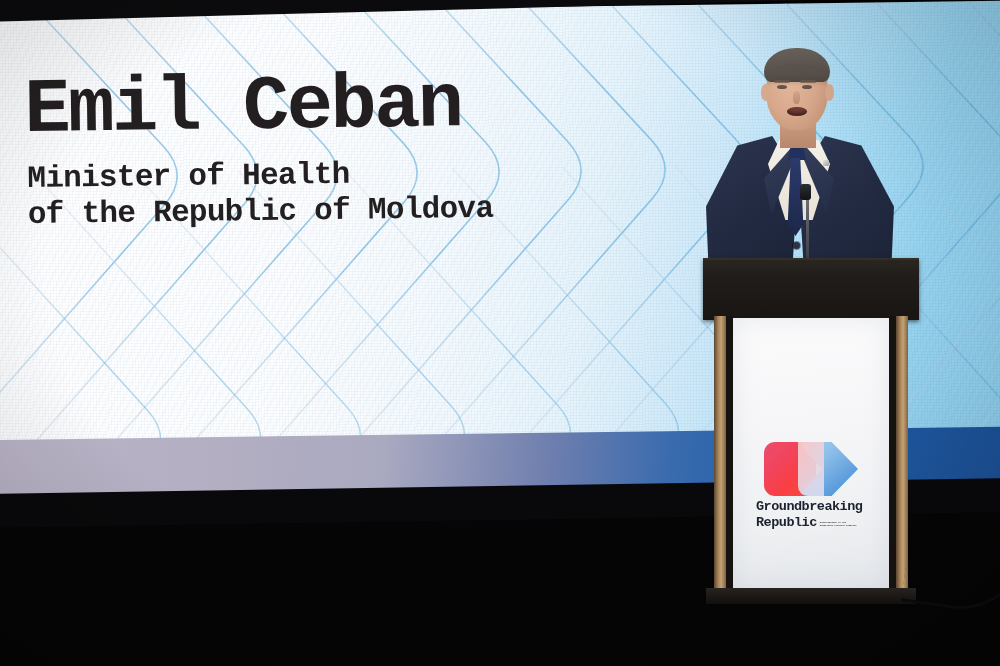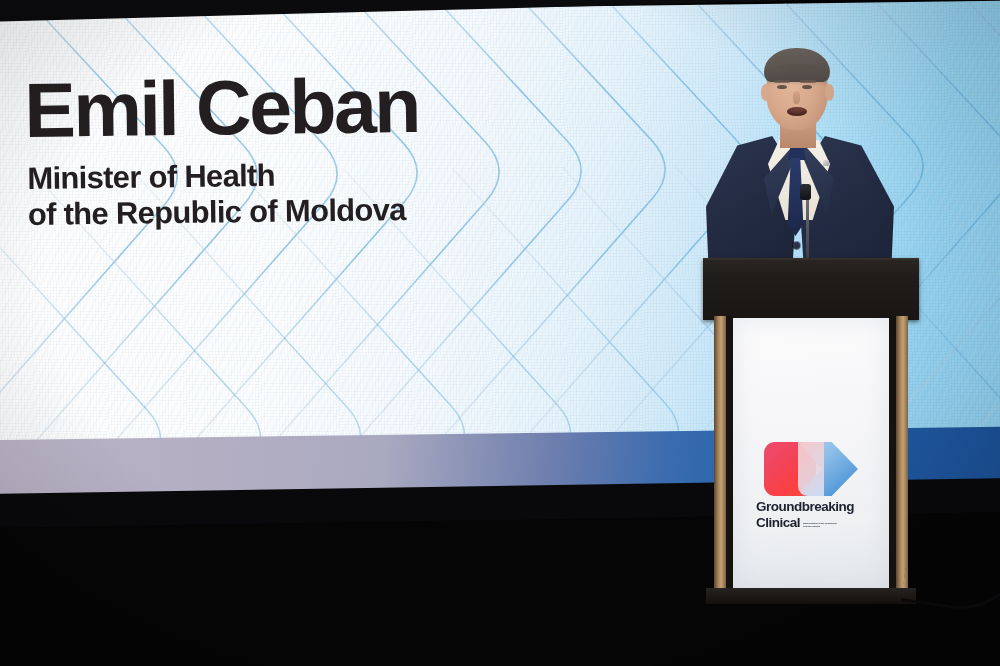--- a/index.html
+++ b/index.html
@@ -4,21 +4,21 @@
 <title>Groundbreaking Ceremony — Emil Ceban</title>
 <style>
   html,body{margin:0;padding:0;background:#000;}
   *{box-sizing:border-box;}
 
   #stage{
     position:relative;
     width:1000px;height:666px;
     overflow:hidden;
     background:#000;
-    font-family:Liberation Sans, sans-serif;
+    font-family:Liberation Mono, monospace;
   }
 
   
   .led-wall{
     position:absolute;
     left:-8px; top:14px; width:1016px; height:506px;
     background:
       linear-gradient(100deg,
         #ffffff 0%,
         #fdfeff 30%,
@@ -377,21 +377,21 @@
 
     <div class="pod-panel">
       <div class="logo">
         <div class="logo-mark">
           <div class="logo-square"></div>
           <div class="logo-arrow"></div>
           <div class="logo-blend"></div>
         </div>
         <div class="logo-text">
           <span class="l1">Groundbreaking</span>
-          <span class="l2">Clinical</span><span class="logo-micro">Modernization of the Republican Clinical Hospital</span>
+          <span class="l2">Republic</span><span class="logo-micro">Modernization of the Republican Clinical Hospital</span>
         </div>
       </div>
     </div>
 
     <div class="pod-base"></div>
   </div>
 
   <div class="cable"></div>
 
   <div class="apron"></div>

